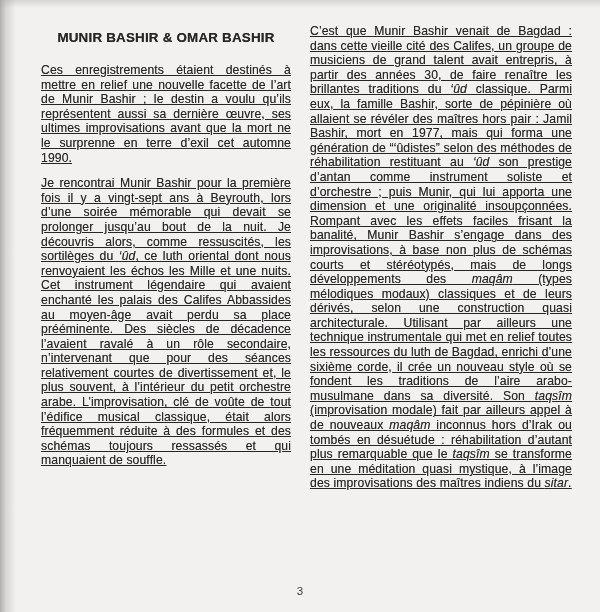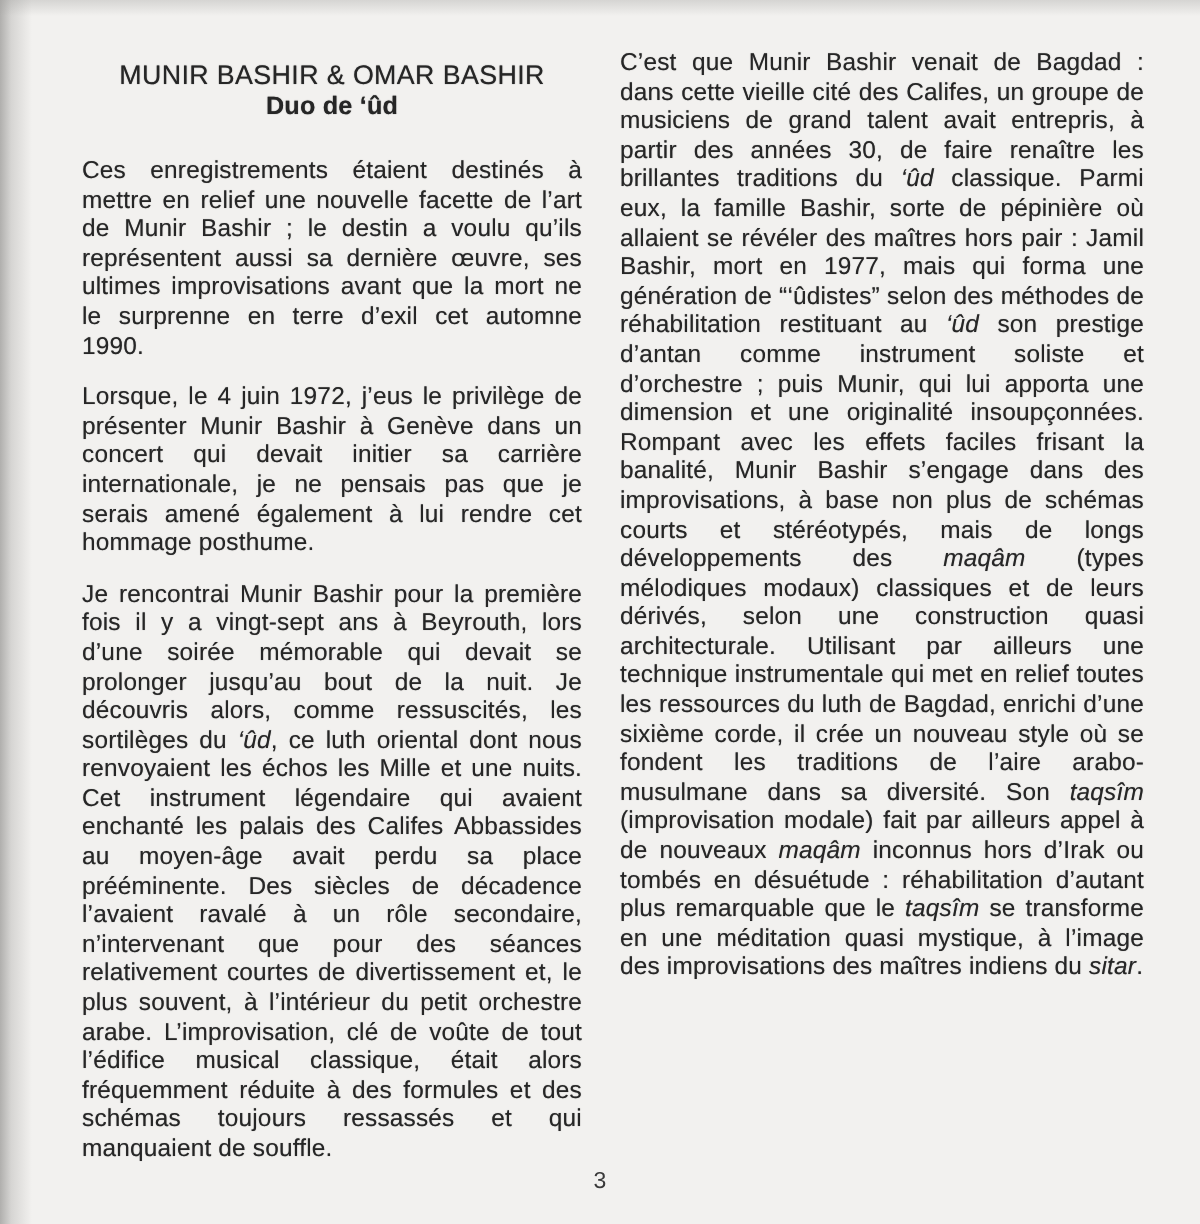--- a/index.html
+++ b/index.html
@@ -30,32 +30,32 @@
     font-size: 12.2px;
     line-height: 14.6px;
     letter-spacing: 0.1px;
     text-shadow: 0 0 0.45px rgba(45,45,45,0.55);
   }
   .col-left  { left: 41px;  top: 30px; width: 250px; }
   .col-right { left: 310px; top: 24px; width: 262px; }
   .title-block { text-align: center; margin-bottom: 17px; }
   .title {
     font-size: 13.4px;
-    font-weight: normal;
+    font-weight: bold;
     letter-spacing: 0.2px;
     line-height: 16px;
     text-shadow: 0 0 0.5px rgba(30,30,30,0.7);
   }
   .subtitle {
     font-size: 12.6px;
     font-weight: bold;
     line-height: 15px;
     text-shadow: 0 0 0.5px rgba(30,30,30,0.7);
   }
-  p.body-par { margin: 0 0 11px 0; }
+  p.body-par { margin: 0 0 11px 0; text-decoration: underline; }
   p.body-par:last-child { margin-bottom: 0; }
   .page-number {
     position: absolute;
     left: 0; right: 0;
     bottom: 15px;
     text-align: center;
     font-size: 11.5px;
     color: #3a3a3a;
   }
   i { font-style: italic; }
@@ -63,24 +63,22 @@
 </head>
 <body>
 
 <div class="page">
   <div class="edge-left"></div>
   <div class="edge-top"></div>
 
   <div class="col col-left">
     <div class="title-block">
       <div class="title">MUNIR BASHIR &amp; OMAR BASHIR</div>
-      <div class="subtitle">Duo de ‘ûd</div>
     </div>
     <p class="body-par">Ces enregistrements étaient destinés à mettre en relief une nouvelle facette de l’art de Munir Bashir ; le destin a voulu qu’ils représentent aussi sa dernière œuvre, ses ultimes improvisations avant que la mort ne le surprenne en terre d’exil cet automne 1990.</p>
-    <p class="body-par">Lorsque, le 4 juin 1972, j’eus le privilège de présenter Munir Bashir à Genève dans un concert qui devait initier sa carrière internationale, je ne pensais pas que je serais amené également à lui rendre cet hommage posthume.</p>
     <p class="body-par">Je rencontrai Munir Bashir pour la première fois il y a vingt-sept ans à Beyrouth, lors d’une soirée mémorable qui devait se prolonger jusqu’au bout de la nuit. Je découvris alors, comme ressuscités, les sortilèges du <i>‘ûd</i>, ce luth oriental dont nous renvoyaient les échos les Mille et une nuits. Cet instrument légendaire qui avaient enchanté les palais des Califes Abbassides au moyen-âge avait perdu sa place prééminente. Des siècles de décadence l’avaient ravalé à un rôle secondaire, n’intervenant que pour des séances relativement courtes de divertissement et, le plus souvent, à l’intérieur du petit orchestre arabe. L’improvisation, clé de voûte de tout l’édifice musical classique, était alors fréquemment réduite à des formules et des schémas toujours ressassés et qui manquaient de souffle.</p>
   </div>
 
   <div class="col col-right">
     <p class="body-par">C’est que Munir Bashir venait de Bagdad : dans cette vieille cité des Califes, un groupe de musiciens de grand talent avait entrepris, à partir des années 30, de faire renaître les brillantes traditions du <i>‘ûd</i> classique. Parmi eux, la famille Bashir, sorte de pépinière où allaient se révéler des maîtres hors pair : Jamil Bashir, mort en 1977, mais qui forma une génération de “‘ûdistes” selon des méthodes de réhabilitation restituant au <i>‘ûd</i> son prestige d’antan comme instrument soliste et d’orchestre ; puis Munir, qui lui apporta une dimension et une originalité insoupçonnées. Rompant avec les effets faciles frisant la banalité, Munir Bashir s’engage dans des improvisations, à base non plus de schémas courts et stéréotypés, mais de longs développements des <i>maqâm</i> (types mélodiques modaux) classiques et de leurs dérivés, selon une construction quasi architecturale. Utilisant par ailleurs une technique instrumentale qui met en relief toutes les ressources du luth de Bagdad, enrichi d’une sixième corde, il crée un nouveau style où se fondent les traditions de l’aire arabo-musulmane dans sa diversité. Son <i>taqsîm</i> (improvisation modale) fait par ailleurs appel à de nouveaux <i>maqâm</i> inconnus hors d’Irak ou tombés en désuétude : réhabilitation d’autant plus remarquable que le <i>taqsîm</i> se transforme en une méditation quasi mystique, à l’image des improvisations des maîtres indiens du <i>sitar</i>.</p>
   </div>
 
   <div class="page-number">3</div>
 </div>
 

